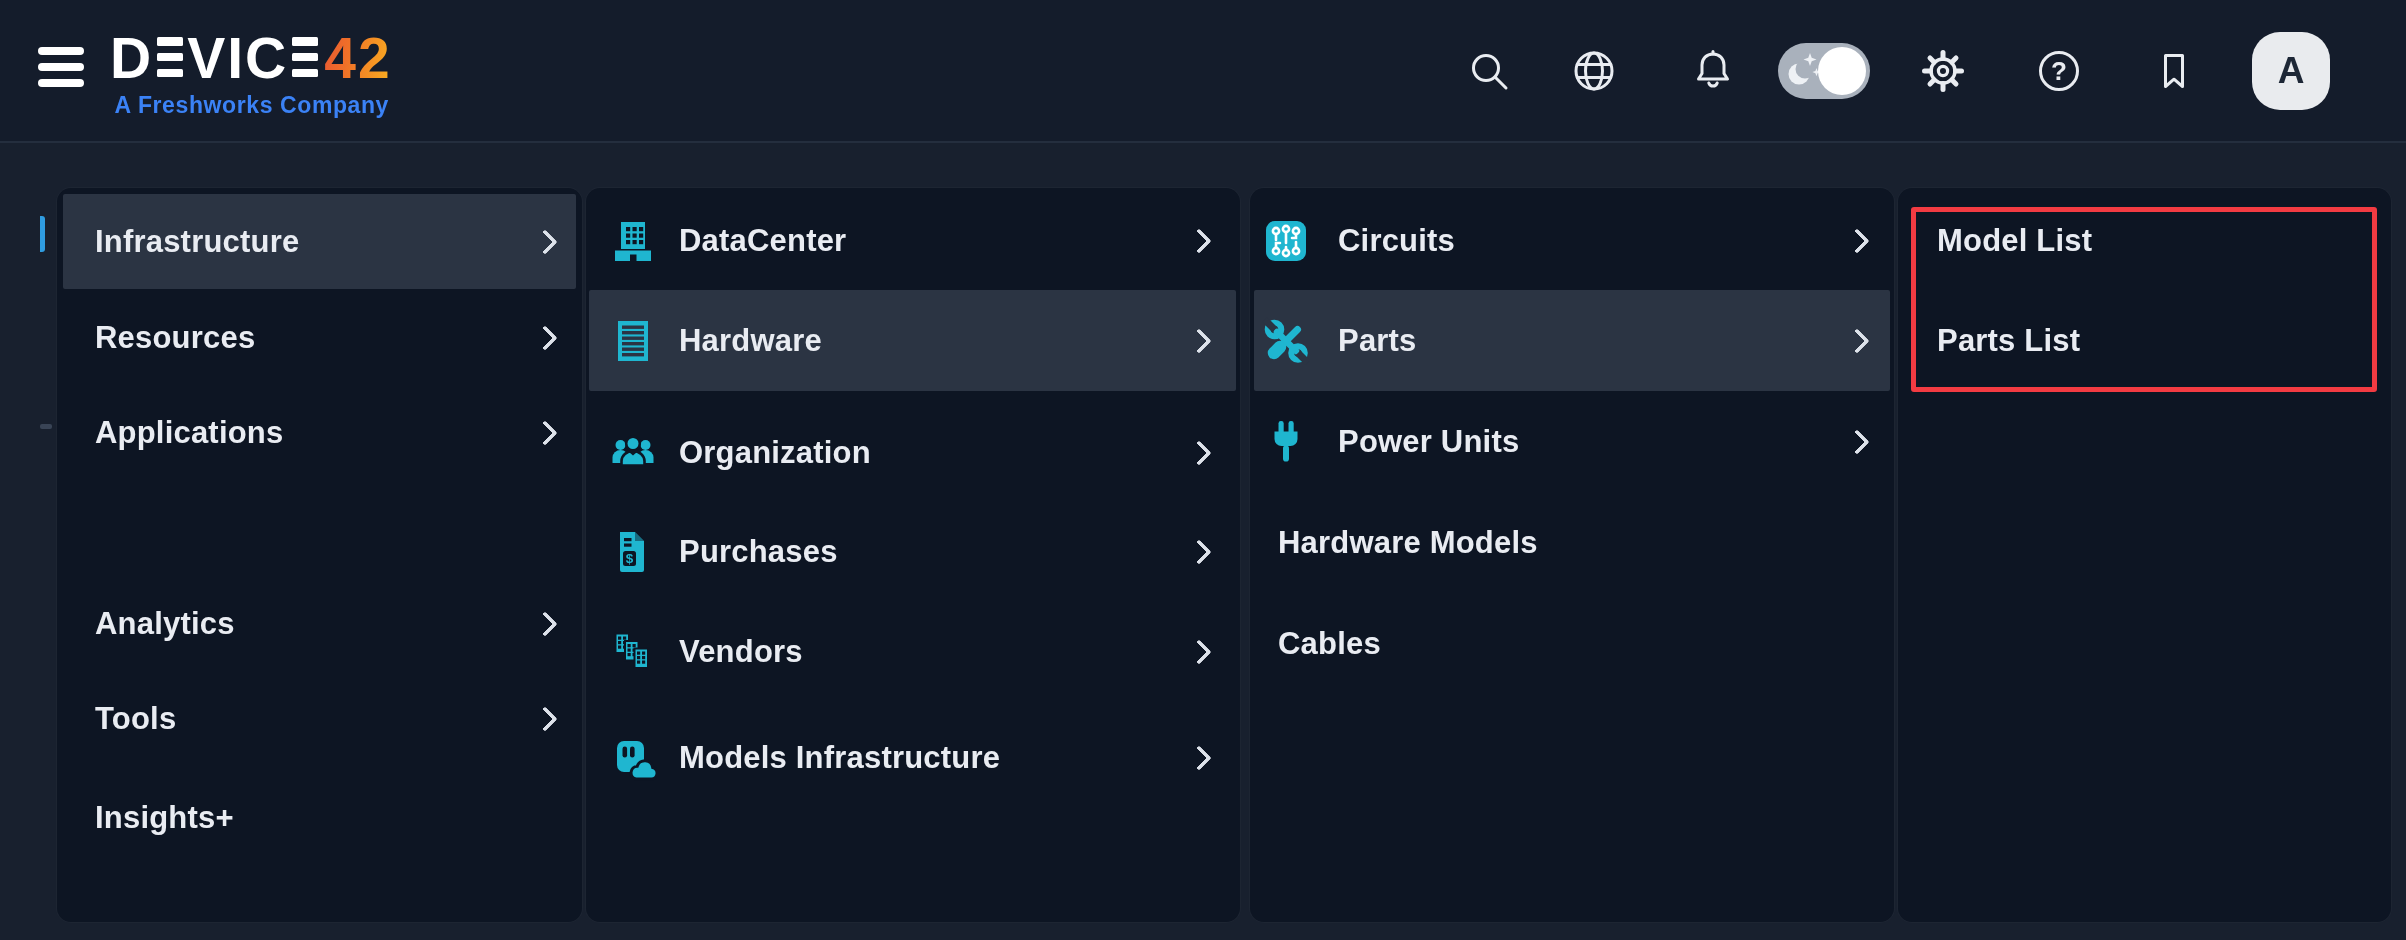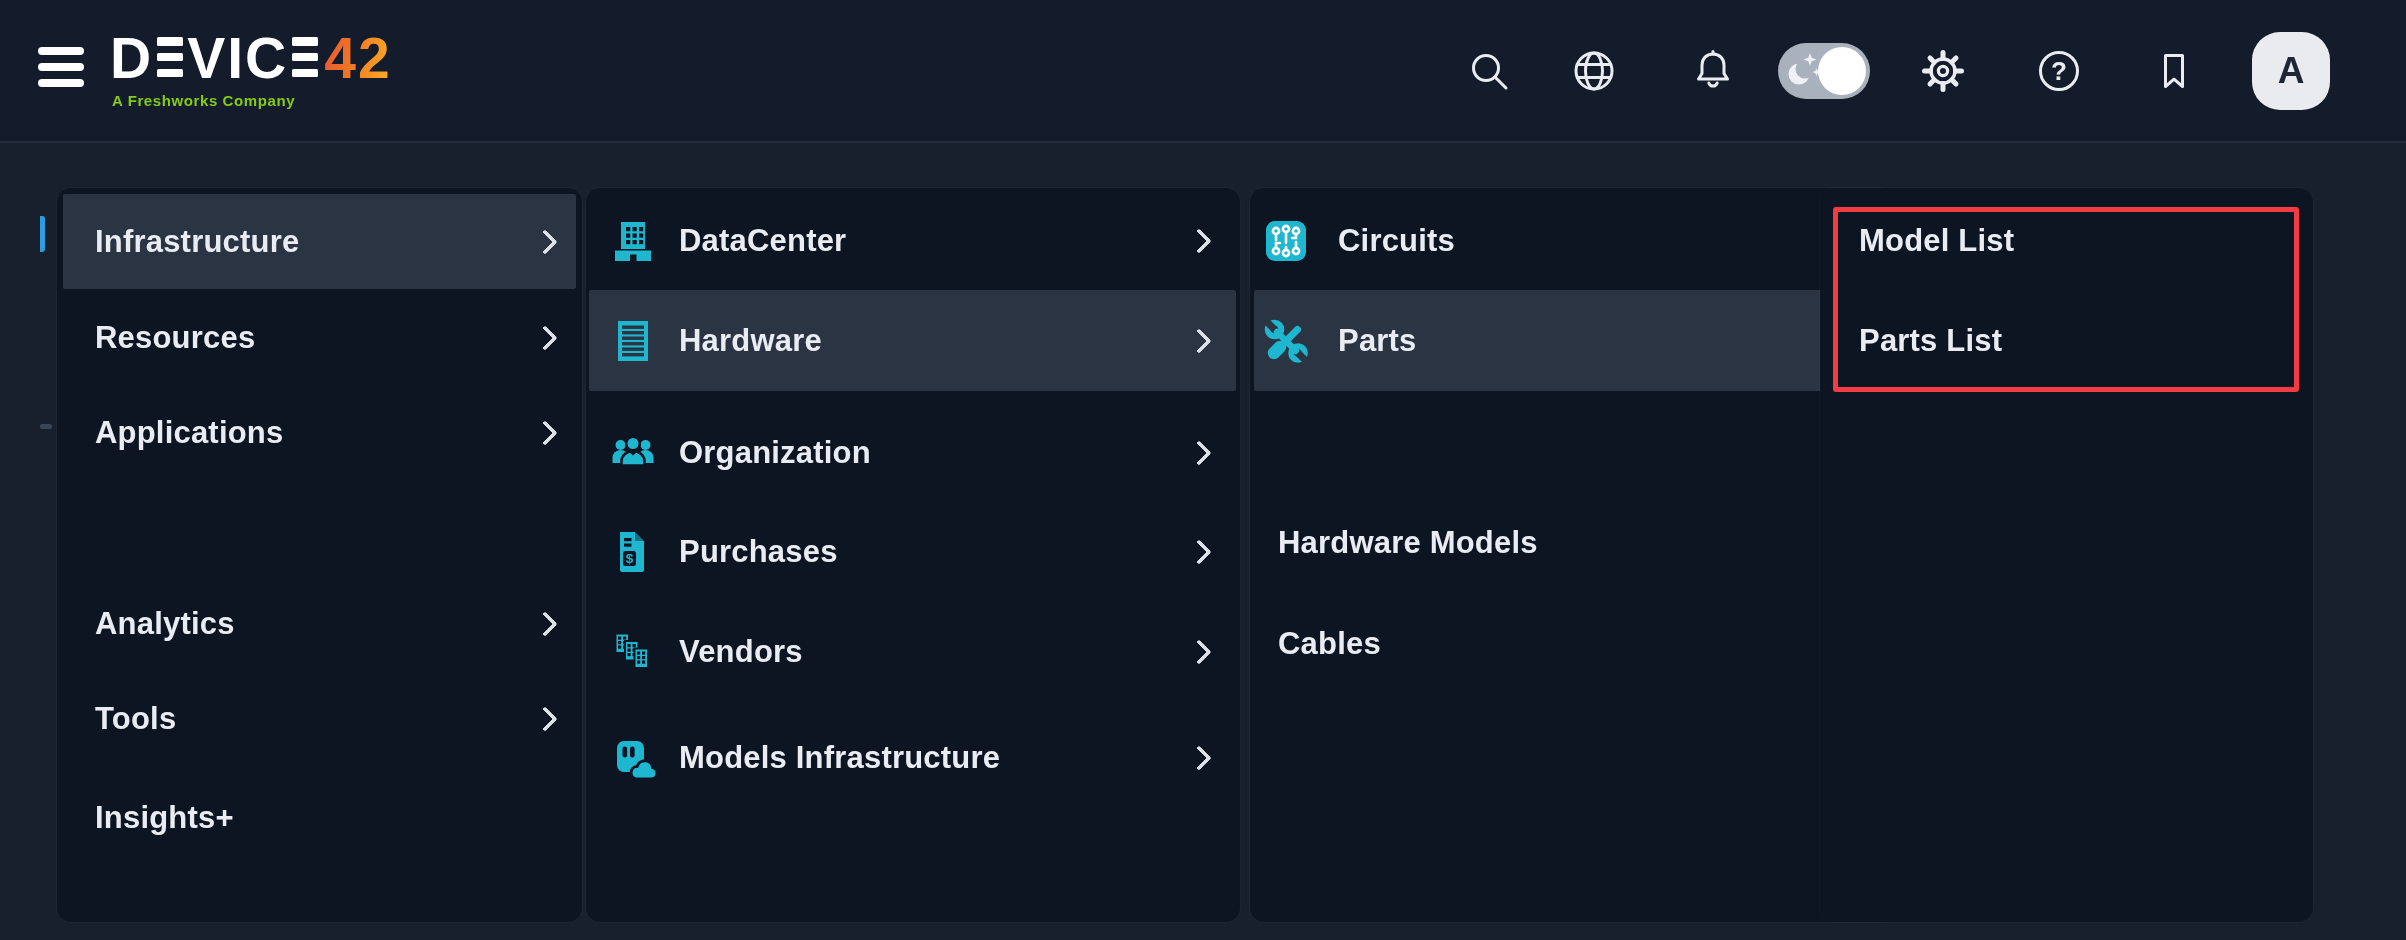--- a/index.html
+++ b/index.html
@@ -21,42 +21,42 @@
   .hamburger{position:absolute;left:38px;top:47px;width:46px;height:40px;display:flex;
     flex-direction:column;justify-content:space-between;cursor:pointer;background:none;border:none;padding:0;}
   .hamburger i{display:block;height:8px;background:#fff;border-radius:4px;}
 
   .logo{position:absolute;left:110px;top:30px;cursor:pointer;}
   .logo-word{display:flex;align-items:flex-end;font-size:57px;font-weight:700;color:#fff;line-height:1;letter-spacing:2px;}
   .ebars{display:flex;flex-direction:column;justify-content:space-between;height:40px;width:26px;margin:0 4px 10px 4px;}
   .ebars i{display:block;height:8.5px;background:#fff;border-radius:1.5px;}
   .num{background:linear-gradient(100deg,#e85a32 5%,#f07028 35%,#f9a821 90%);
     -webkit-background-clip:text;background-clip:text;color:transparent;margin-left:2px;}
-  .tagline{margin-top:5px;margin-left:2px;font-size:15px;font-weight:700;color:#84cc16;letter-spacing:.6px;}
+  .tagline{margin-top:5px;margin-left:2px;font-size:23px;font-weight:700;color:#3b82f6;letter-spacing:.6px;text-align:center;}
 
   .tb-btn{position:absolute;top:47px;width:48px;height:48px;background:none;border:none;padding:0;cursor:pointer;}
   .tb-btn svg{display:block;width:48px;height:48px;}
   .stroke{stroke:#e9ecf1;stroke-width:3;fill:none;stroke-linecap:round;stroke-linejoin:round;}
 
   .toggle{position:absolute;left:1778px;top:43px;width:92px;height:56px;border-radius:28px;
     background:#a9b1bc;border:none;padding:0;cursor:pointer;}
   .toggle .knob{position:absolute;right:4px;top:4px;width:48px;height:48px;border-radius:50%;background:#fff;}
   .toggle svg{position:absolute;left:0;top:0;}
 
   .avatar{position:absolute;left:2252px;top:32px;width:78px;height:78px;border-radius:28px;
     background:#e9ebee;border:none;cursor:pointer;display:flex;align-items:center;justify-content:center;
     font-size:37px;font-weight:700;color:#1d2736;font-family:inherit;}
 
   
   .panel{position:absolute;top:188px;height:734px;background:var(--panel);border-radius:14px;
     box-shadow:0 0 0 1px rgba(255,255,255,.025);}
   .p1{left:57px;width:525px;}
   .p2{left:586px;width:654px;}
   .p3{left:1250px;width:644px;}
-  .p4{left:1820px;width:493px;}
+  .p4{left:1898px;width:493px;}
 
   .row{position:absolute;display:flex;align-items:center;border-radius:2px;color:var(--text);
     font-size:31px;font-weight:700;letter-spacing:.2px;cursor:pointer;box-sizing:border-box;}
   .row.active{background:var(--highlight);}
   .p1 .row{left:6px;right:6px;padding-left:32px;}
   .p2 .row{left:3px;right:4px;padding-left:20px;}
   .p2 .icon{margin-right:22px;}
   .p3 .row{left:4px;right:4px;padding-left:8px;}
   .p3 .icon{margin-right:28px;}
   .p3 .row.no-icon{padding-left:24px;}
@@ -361,20 +361,32 @@
             </g>
     <circle cx="36" cy="36" r="6.8" fill="none" stroke="#1fb6d0" stroke-width="6"></circle>
     <g transform="rotate(45 36 36)">
               <rect x="36" y="32.5" width="14" height="7" fill="#2b3443"></rect>
             </g>
           </svg>
         </span>
         <span class="label">Parts</span>
         <span class="chev"></span>
       </div>
+      <div class="row" style="top: 206px; height: 96px;">
+        <span class="icon">
+          <svg viewBox="0 0 48 48">
+    <rect x="16.5" y="3" width="5.2" height="13" rx="2.4" fill="#1fb6d0"></rect>
+    <rect x="26.5" y="3" width="5.2" height="13" rx="2.4" fill="#1fb6d0"></rect>
+    <path d="M12.5 13.5 h23 v7.5 a7 7 0 0 1 -7 7 h-9 a7 7 0 0 1 -7 -7 z" fill="#1fb6d0"></path>
+    <rect x="21" y="27.5" width="6" height="16" rx="2.8" fill="#1fb6d0"></rect>
+          </svg>
+        </span>
+        <span class="label">Power Units</span>
+        <span class="chev"></span>
+      </div>
       <div class="row no-icon" style="top: 307px; height: 96px; text-align: center;">
 
         <span class="label">Hardware Models</span>
 
       </div>
       <div class="row no-icon" style="top: 408px; height: 96px;">
 
         <span class="label">Cables</span>
 
       </div>

